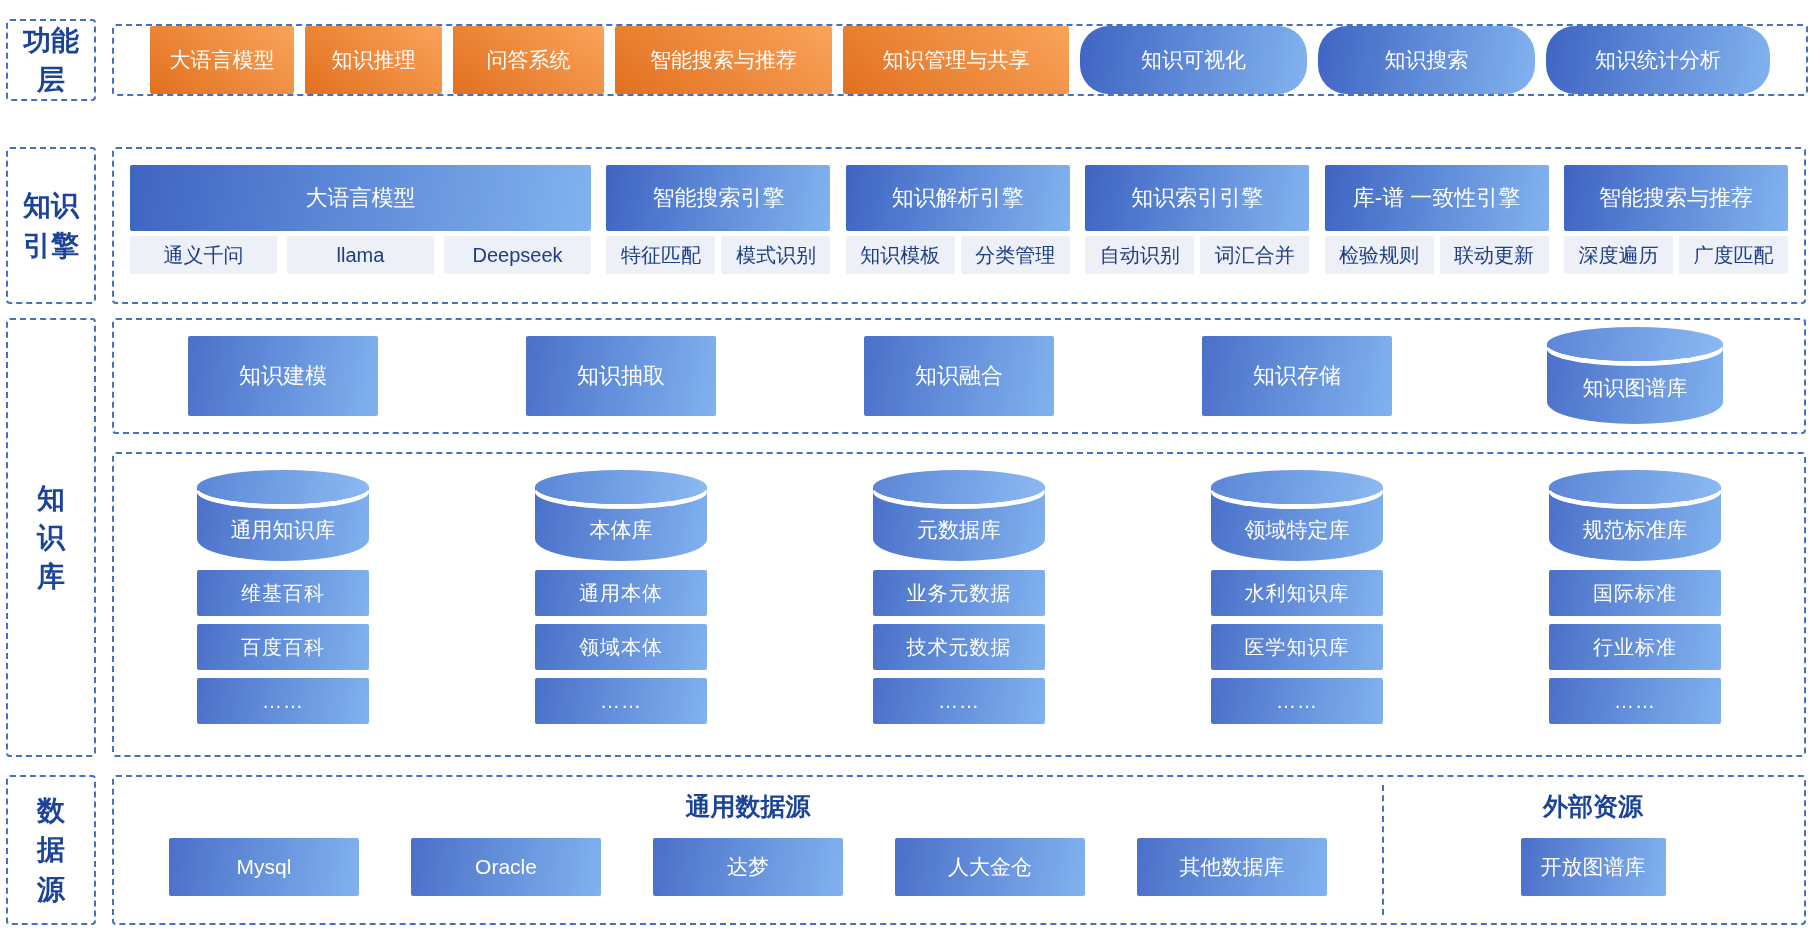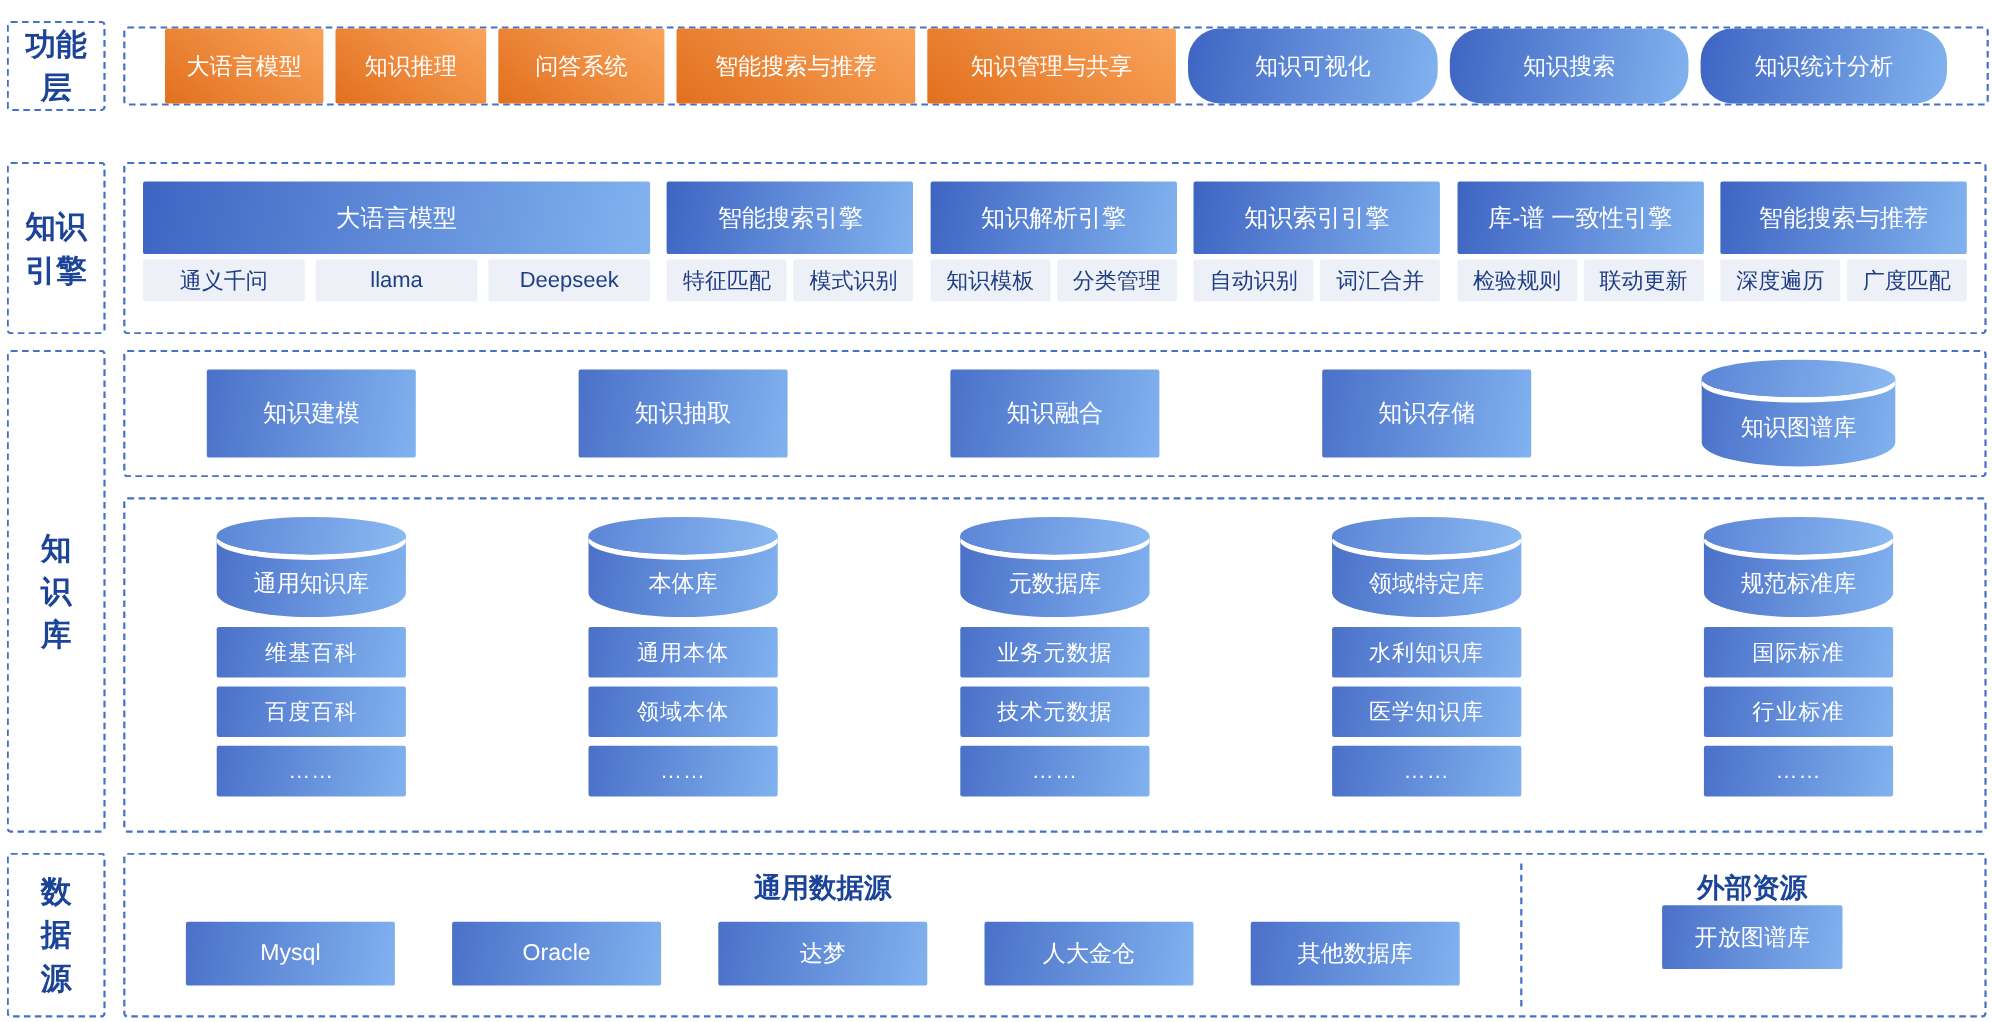--- a/index.html
+++ b/index.html
@@ -70,21 +70,21 @@
 
   
   .s4{height:150px;}
   .s4 .cbox{position:relative;display:flex;padding-top:13px;}
   .ds-left{width:1268px;flex:0 0 1268px;}
   .ds-right{flex:1;}
   .ds-title{text-align:center;color:var(--navy);font-weight:bold;font-size:25px;}
   .ds-row{display:flex;justify-content:center;gap:52px;margin-top:15px;}
   .ds-btn{width:190px;height:58px;background:linear-gradient(100deg,#4a70c8,#81b2ef);color:#fff;
           font-size:21px;display:flex;align-items:center;justify-content:center;border-radius:2px;}
-  .ds-btn.single{width:164px;margin:0 auto 0;}
+  .ds-btn.single{width:145px;margin:15px auto 0;}
   .divider{position:absolute;left:1268px;top:8px;bottom:8px;border-left:2px dashed var(--bd);}
 </style>
 </head>
 <body>
 
 <div class="page">
 
   <div class="sec s1">
     <div class="lab w2">
       <span>功能层</span>

